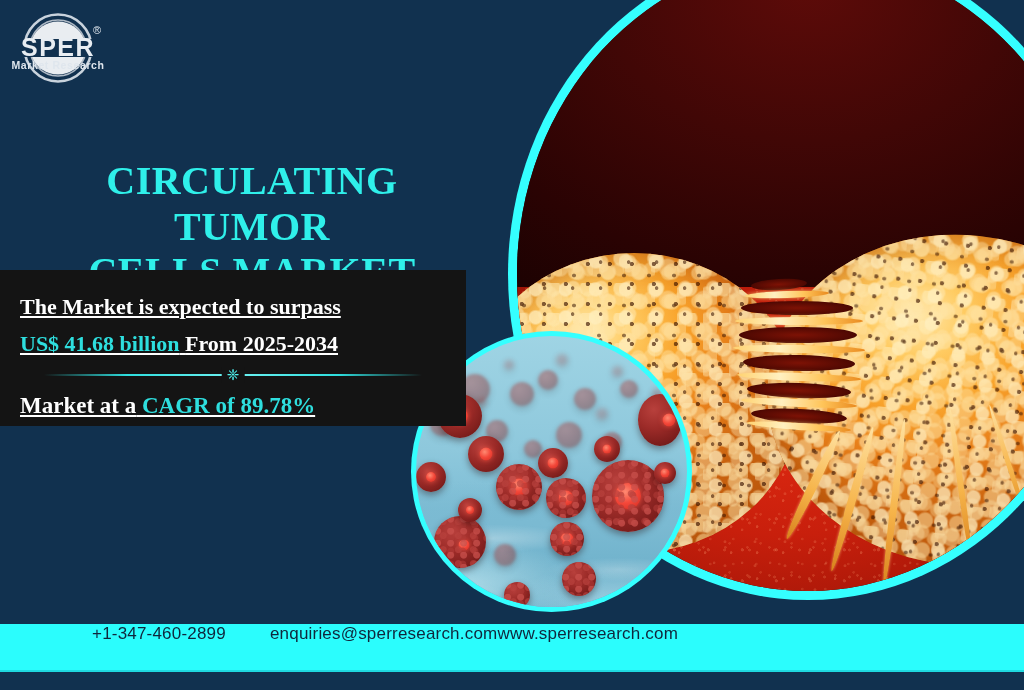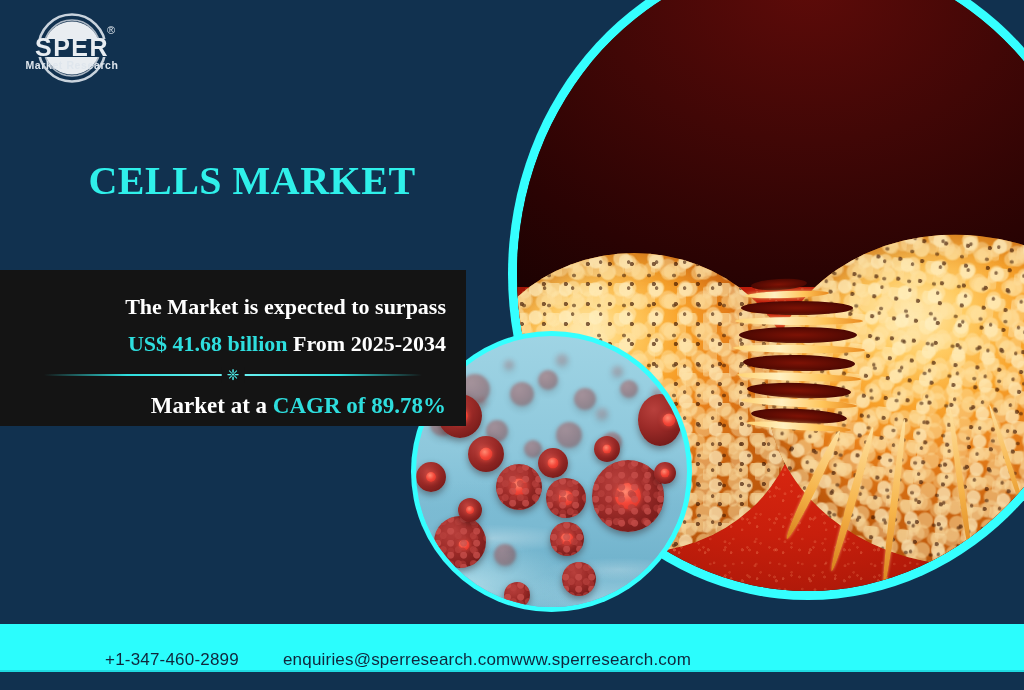--- a/index.html
+++ b/index.html
@@ -180,21 +180,21 @@
       radial-gradient(circle at 62% 40%, rgba(185,66,62,.75) 0 3px, transparent 4px),
       radial-gradient(circle at 40% 70%, rgba(175,58,54,.70) 0 3px, transparent 4px);
     background-size:13px 12px, 15px 14px, 12px 13px;
     opacity:.9;
   }
   .rbc.faded { opacity:.42; filter:blur(1.4px); }
   .rbc.faded2 { opacity:.26; filter:blur(2.6px); }
 
   
   .logo {
-    position:absolute; left:14px; top:8px;
+    position:absolute; left:0; top:8px;
     width:136px; height:80px;
   }
   .logo svg { display:block; width:136px; height:80px; }
 
   
   .title {
     position:absolute; left:24px; top:158px;
     width:456px;
     font-family:"Liberation Serif", serif;
     font-weight:bold;
@@ -212,22 +212,23 @@
     background:#141414;
     padding:22px 20px 18px 20px;
     overflow:hidden;
   }
   .panel-line {
     font-family:"Liberation Serif", serif;
     font-weight:bold;
     color:#ffffff;
     font-size:22px;
     line-height:1.32;
-    text-align:right;
+    text-align:left;
     white-space:nowrap;
+    text-decoration:underline;
   }
   .accent { color:#2edede; }
 
   .divider {
     position:relative;
     height:16px;
     margin:9px 0 8px 0;
   }
   .divider .bar {
     position:absolute; top:7px; left:24px; right:24px; height:2px;
@@ -241,22 +242,21 @@
   .panel-line.second { margin-top:8px; }
   .panel-line.third  { margin-top:2px; font-size:23px; }
 
   
   .footer {
     position:absolute; left:0; top:624px;
     width:1024px; height:48px;
     background:#2bfdfd;
     border-bottom:2px solid #1fd9e0;
     display:flex;
-    align-items:flex-end;
-    padding-left:13px;
+    align-items:flex-start;
   }
   .footer-item {
     color:#10263c;
     font-size:17px;
     letter-spacing:.2px;
     white-space:nowrap;
   }
   #footer-phone   { margin-left:92px; }
   #footer-email   { margin-left:44px; }
   #footer-website { }
@@ -381,20 +381,21 @@
 
       <text x="58" y="48" text-anchor="middle" font-family="Liberation Sans, sans-serif" font-size="25" font-weight="bold" letter-spacing="1.5" fill="#e8edf2">SPER</text>
 
       <text x="58" y="61" text-anchor="middle" font-family="Liberation Sans, sans-serif" font-size="10.5" font-weight="bold" letter-spacing="0.6" fill="#dfe6ed">Market Research</text>
 
       <text x="93" y="26" font-family="Liberation Sans, sans-serif" font-size="11" fill="#dfe6ed">®</text>
     </svg>
   </div>
 
   <div class="title">
+    <div>CIRCULATING TUMOR</div>
     <div>CELLS MARKET</div>
   </div>
 
   <div class="panel">
     <div class="panel-line">The Market is expected to surpass</div>
     <div class="panel-line second">
       <span class="accent">US$ 41.68 billion</span>
       <span>From 2025-2034</span>
     </div>
 

